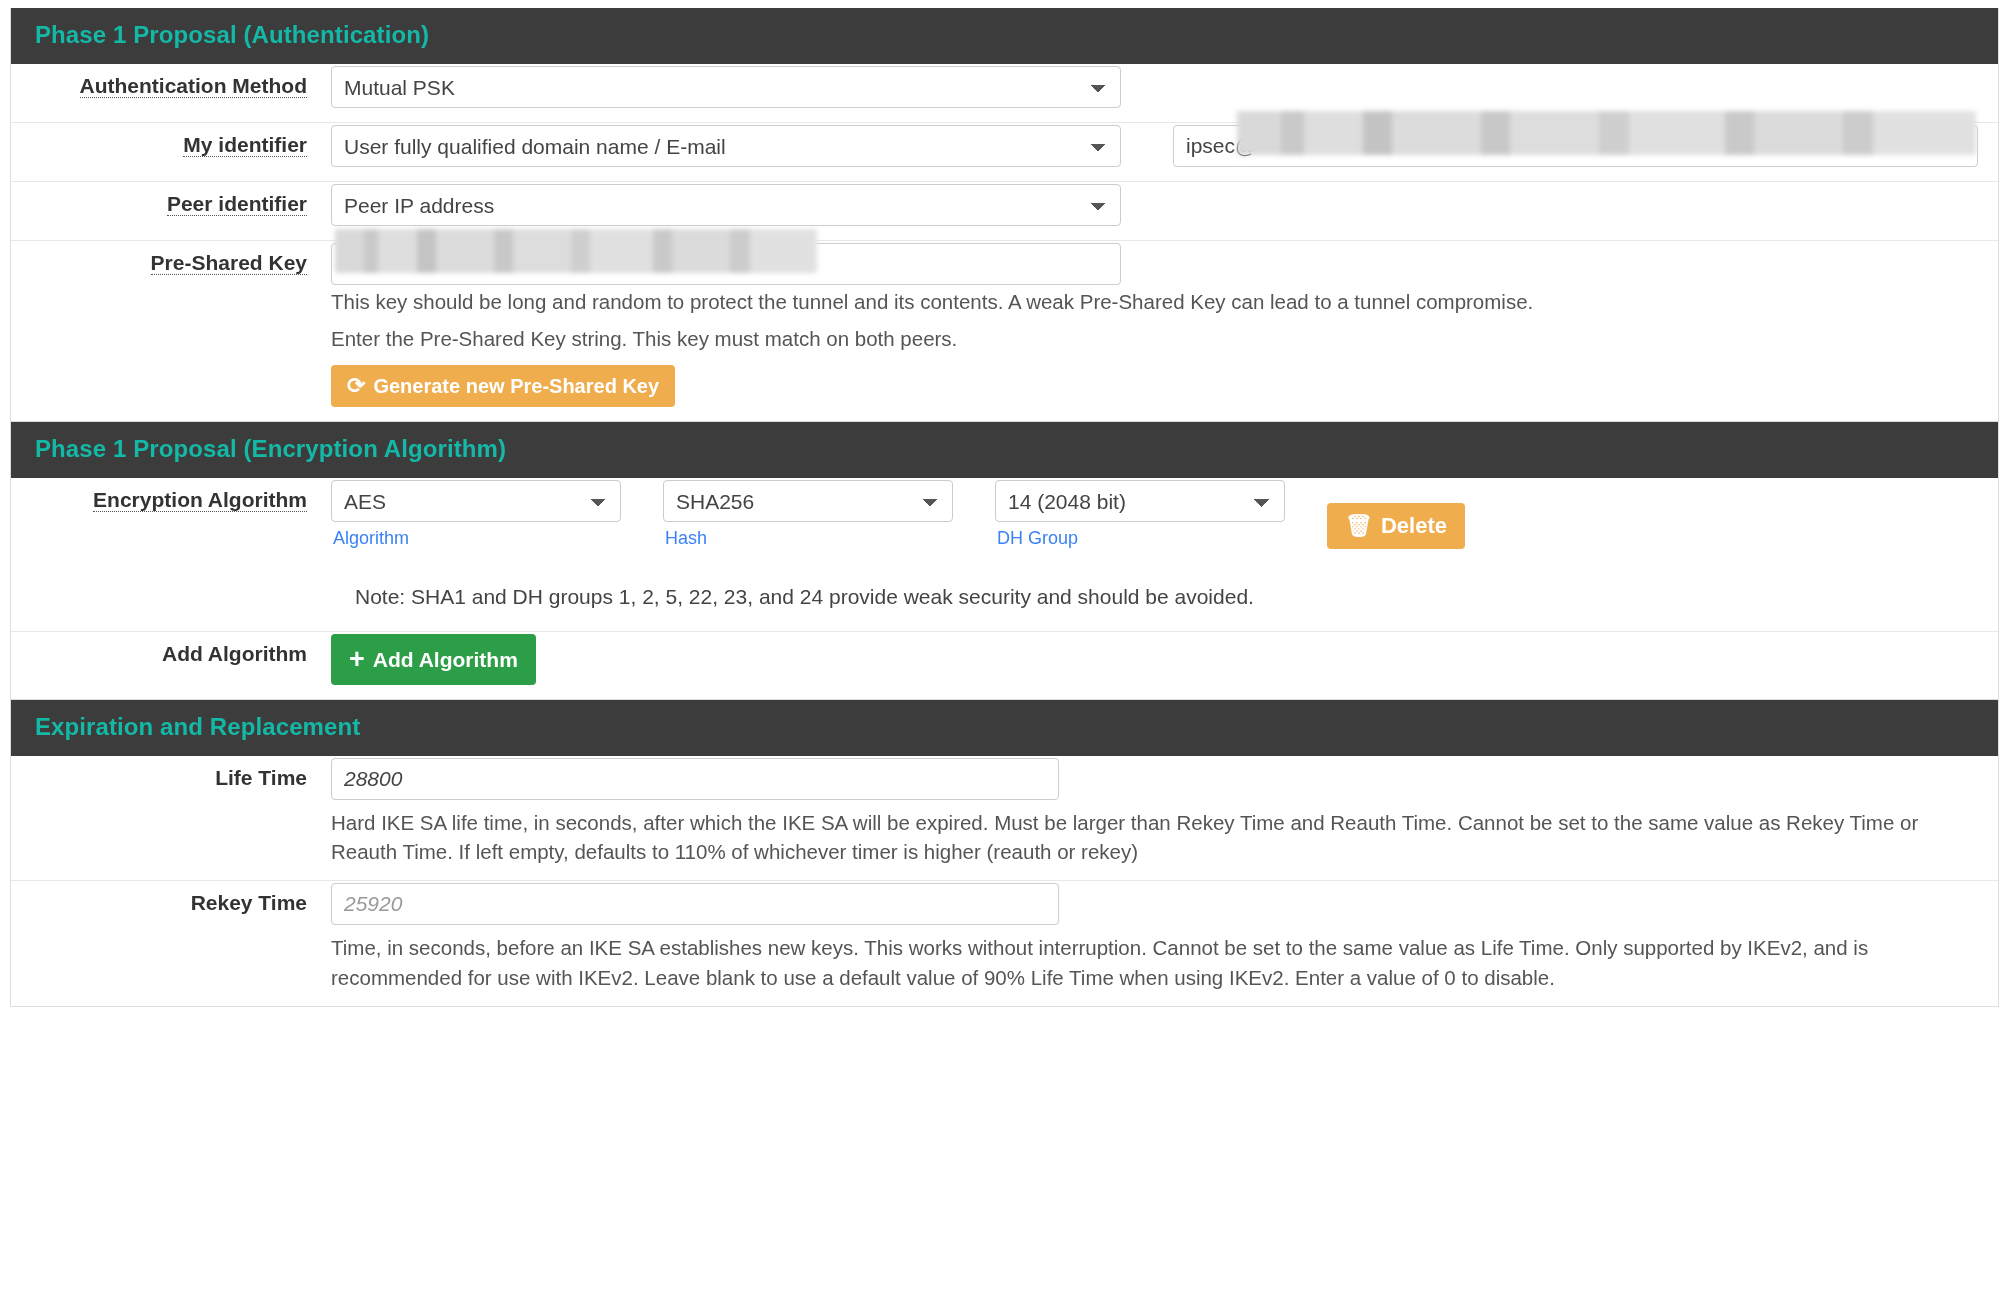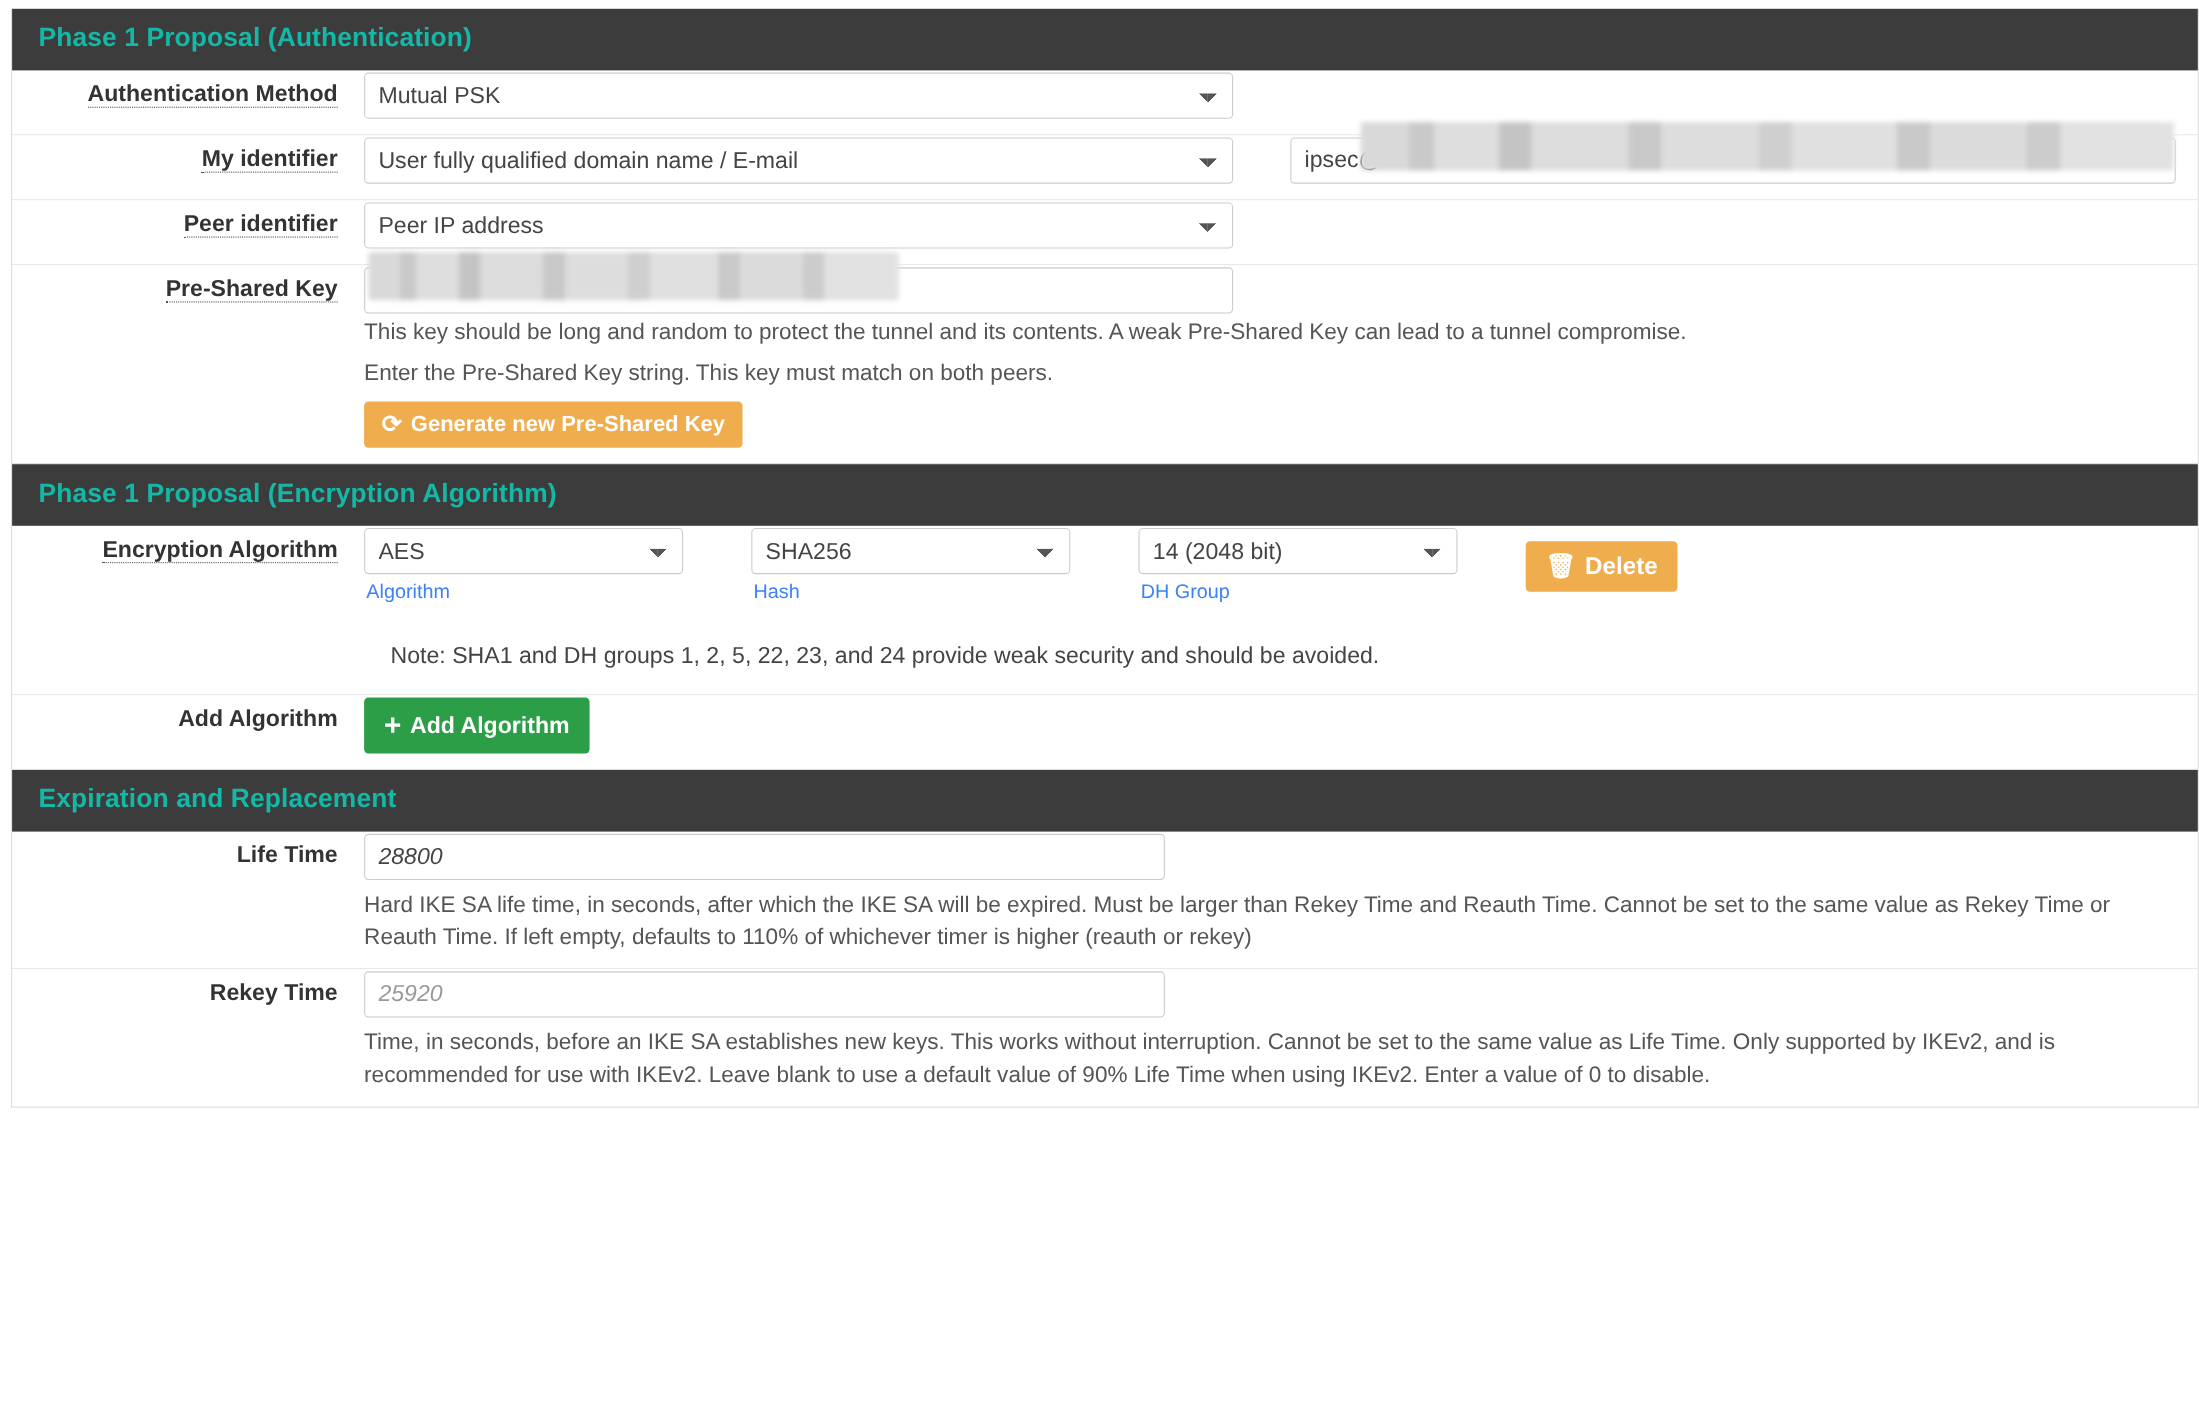--- a/index.html
+++ b/index.html
@@ -140,22 +140,22 @@
     cursor: pointer;
     line-height: 1;
   }
   .btn-warning { background: #f0ad4e; }
   .btn-success { background: #2d9e48; font-size: 21px; padding: 12px 18px; }
   .btn-delete  { background: #f0ad4e; font-size: 22px; padding: 12px 18px; }
   .btn .ico { font-size: 22px; display: inline-block; }
   .btn .ico-plus { font-size: 27px; font-weight: bold; }
   .algo-row {
     display: flex;
-    align-items: center;
-    gap: 62px;
+    align-items: flex-end;
+    gap: 42px;
     flex-wrap: nowrap;
   }
   .algo-item { display: flex; flex-direction: column; }
   .algo-item select { margin-bottom: 6px; }
   .algo-caption {
     font-size: 18px;
     color: #3b82f6;
     padding-left: 2px;
   }
   .w-alg { width: 290px; }

